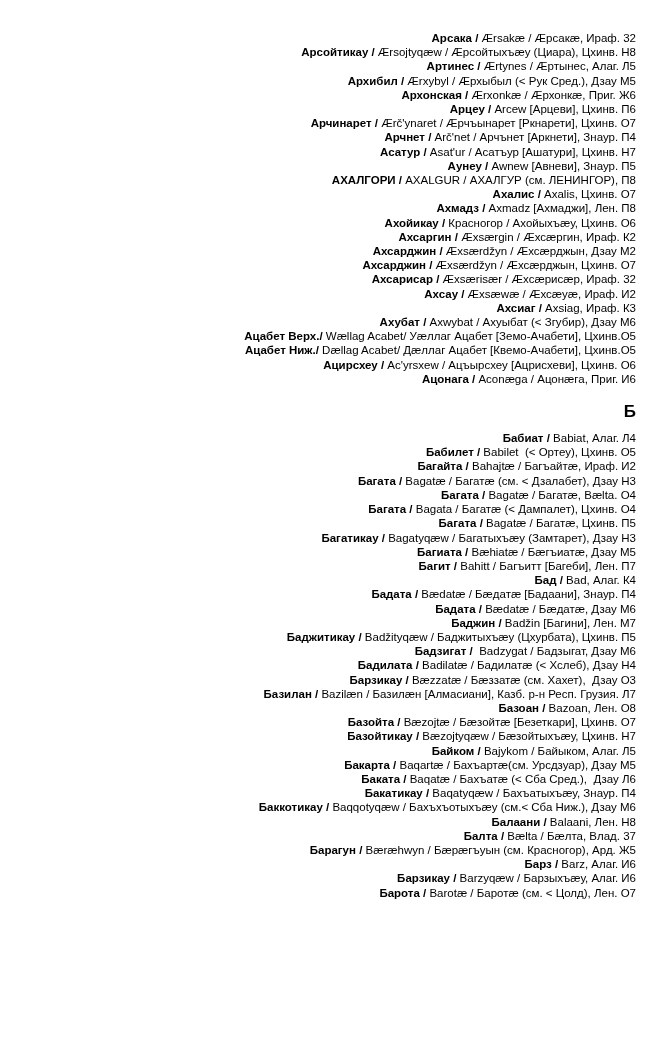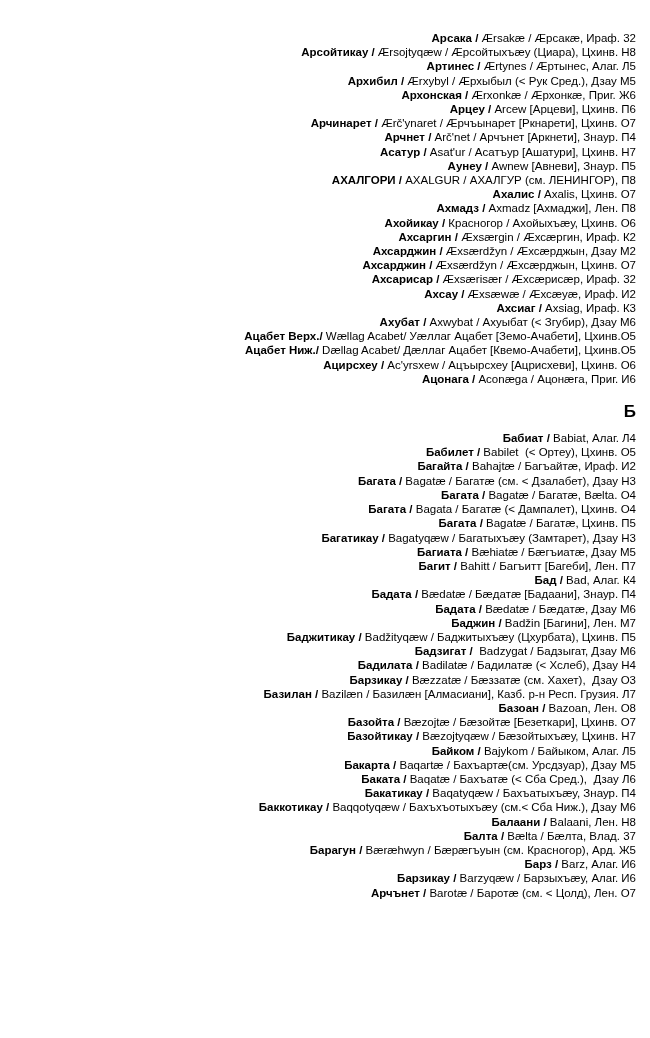--- a/index.html
+++ b/index.html
@@ -97,15 +97,15 @@
       <div class="entry"><b>Байком /</b><span> Bajykom / Байыком, Алаг. Л5</span></div>
       <div class="entry"><b>Бакарта /</b><span> Baqartæ / Бахъартæ(см. Урсдзуар), Дзау М5</span></div>
       <div class="entry"><b>Баката /</b><span> Baqatæ / Бахъатæ (&lt; Сба Сред.),  Дзау Л6</span></div>
       <div class="entry"><b>Бакатикау /</b><span> Baqatyqæw / Бахъатыхъæу, Знаур. П4</span></div>
       <div class="entry"><b>Баккотикау /</b><span> Baqqotyqæw / Бахъхъотыхъæу (см.&lt; Сба Ниж.), Дзау М6</span></div>
       <div class="entry"><b>Балаани /</b><span> Balaani, Лен. Н8</span></div>
       <div class="entry"><b>Балта /</b><span> Bælta / Бæлта, Влад. 37</span></div>
       <div class="entry"><b>Барагун /</b><span> Bæræhwyn / Бæрæгъуын (см. Красногор), Ард. Ж5</span></div>
       <div class="entry"><b>Барз /</b><span> Barz, Алаг. И6</span></div>
       <div class="entry"><b>Барзикау /</b><span> Barzyqæw / Барзыхъæу, Алаг. И6</span></div>
-      <div class="entry"><b>Арчънет /</b><span> Barotæ / Баротæ (см. &lt; Цолд), Лен. О7</span></div>
+      <div class="entry"><b>Барота /</b><span> Barotæ / Баротæ (см. &lt; Цолд), Лен. О7</span></div>
     </div>
 </div>
 
 </body></html>

